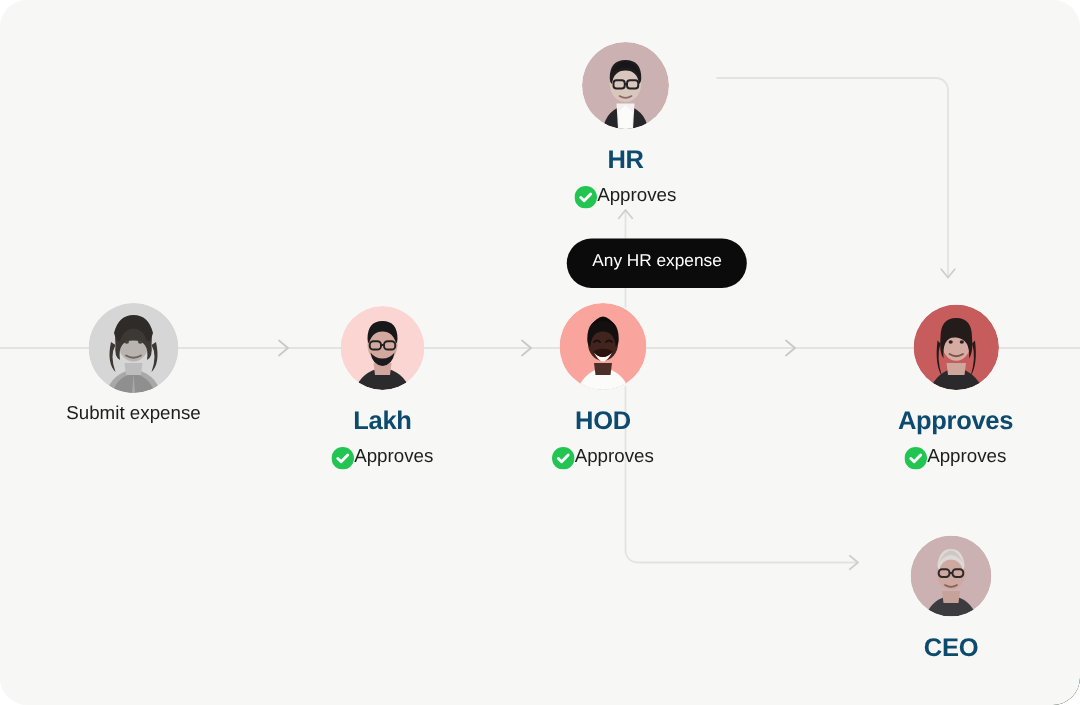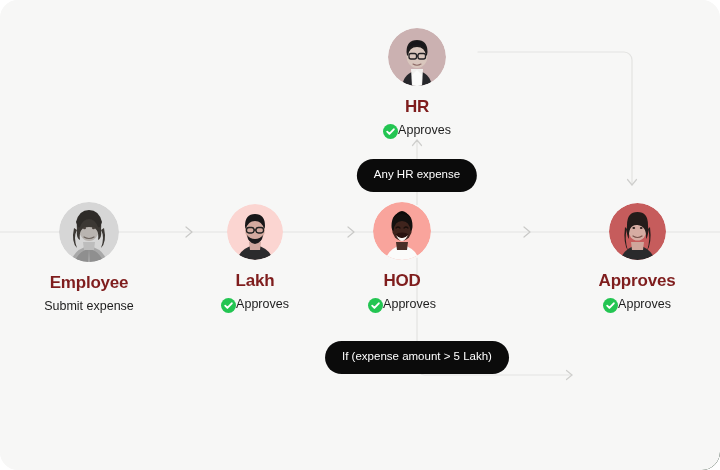--- a/index.html
+++ b/index.html
@@ -70,21 +70,21 @@
     position: relative;
     flex: none;
     display: block;
   }
   .avatar svg { display: block; }
 
   .node-title {
     margin-top: 12px;
     font-size: 17px;
     font-weight: 700;
-    color: #7f1d1d;
+    color: #0c4a6e;
     letter-spacing: -0.2px;
     line-height: 1.1;
     white-space: nowrap;
   }
   .node-sub {
     margin-top: 7px;
     font-size: 12.5px;
     color: #1d1d1d;
     line-height: 1.1;
     white-space: nowrap;
@@ -139,23 +139,22 @@
     <line x1="417" y1="205" x2="417" y2="140" stroke="#e3e3e1" stroke-width="1.2"></line>
     <path d="M412.5 145.5 L417 140 L421.5 145.5" stroke="#cfcfcd" stroke-width="1.2" fill="none" stroke-linecap="round" stroke-linejoin="round"></path>
 
     <path d="M478 52 H624 a8 8 0 0 1 8 8 V185" stroke="#e3e3e1" stroke-width="1.2" fill="none" stroke-linecap="round"></path>
     <path d="M627.5 179.5 L632 185 L636.5 179.5" stroke="#cfcfcd" stroke-width="1.2" fill="none" stroke-linecap="round" stroke-linejoin="round"></path>
 
     <path d="M417 258 V367 a8 8 0 0 0 8 8 H572" stroke="#e3e3e1" stroke-width="1.2" fill="none" stroke-linecap="round"></path>
     <path d="M566.5 370.5 L572 375 L566.5 379.5" stroke="#cfcfcd" stroke-width="1.2" fill="none" stroke-linecap="round" stroke-linejoin="round"></path>
   </svg>
 
-  <div class="pill" style="left:417px; top:159px;">Any HR expense</div>
-
-  <div class="pill" style="left:417px; top:341px;">If (expense amount &gt; 5 Lakh)</div>
+  <div class="pill" style="left:438px; top:159px;">Any HR expense</div>
+
 
   <div class="node" style="left:417px; top:28px;">
     <div class="avatar">
       <svg width="58" height="58" viewBox="0 0 58 58">
         <circle cx="29" cy="29" r="29" fill="#cbb1b1"></circle>
         <g clip-path="url(#hrclip)">
           <clipPath id="hrclip">
               <circle cx="29" cy="29" r="29"></circle>
             </clipPath>
           <path d="M14 58 q2-13 15-16 h0 q13 3 15 16 z" fill="#26262a"></path>
@@ -196,21 +195,20 @@
           <path d="M18 28 q-2-16 12-16 t12 16 q1 8-3 10 q2-13-9-13 t-9 13 q-4-2-3-10z" fill="#3c3834"></path>
           <path d="M17 20 q3-12 13-12 t13 12 q-2 7-4 5 q-3-8-9-8 t-9 8 q-2 2-4-5z" fill="#2e2b28"></path>
           <path d="M15 26 q-3 14 3 20 q-4-11 0-18z" fill="#3c3834"></path>
           <path d="M45 26 q3 14-3 20 q4-11 0-18z" fill="#3c3834"></path>
           <path d="M25 35 q5 3 10 0" stroke="#6e6560" stroke-width="1.2" fill="none" stroke-linecap="round"></path>
           <ellipse cx="25.5" cy="26" rx="1.5" ry="1.2" fill="#463f3a"></ellipse>
           <ellipse cx="34.5" cy="26" rx="1.5" ry="1.2" fill="#463f3a"></ellipse>
         </g>
       </svg>
     </div>
-    <div class="node-title">Employee</div>
     <div class="node-sub">Submit expense</div>
   </div>
 
   <div class="node" style="left:255px; top:204px;">
     <div class="avatar">
       <svg width="56" height="56" viewBox="0 0 56 56">
         <circle cx="28" cy="28" r="28" fill="#fbd5d1"></circle>
         <clipPath id="leadclip">
             <circle cx="28" cy="28" r="28"></circle>
           </clipPath>
@@ -289,14 +287,36 @@
     <div class="node-title">Approves</div>
     <div class="status">
       <svg class="check-icon" width="15" height="15" viewBox="0 0 15 15">
         <circle cx="7.5" cy="7.5" r="7.5" fill="#23c552"></circle>
         <path d="M4.2 7.7 L6.4 9.9 L10.8 5.3" stroke="#ffffff" stroke-width="1.9" fill="none" stroke-linecap="round" stroke-linejoin="round"></path>
       </svg>
       <span class="status-text">Approves</span>
     </div>
   </div>
 
+  <div class="node" style="left:634px; top:357px;">
+    <div class="avatar">
+      <svg width="54" height="54" viewBox="0 0 54 54">
+        <circle cx="27" cy="27" r="27" fill="#cbb1b1"></circle>
+        <clipPath id="ceoclip">
+            <circle cx="27" cy="27" r="27"></circle>
+          </clipPath>
+        <g clip-path="url(#ceoclip)">
+          <path d="M10 54 q4-12 17-14 q13 2 17 14 z" fill="#3c3c40"></path>
+          <path d="M21 37 h12 l-1 8 h-10 z" fill="#c6a29a"></path>
+          <ellipse cx="27" cy="25" rx="9.5" ry="11" fill="#cfa89f"></ellipse>
+          <path d="M18 20 q1-11 9-11 t9 11 q0 2-1 3 q-2-7-8-7 t-8 7 q-1-1-1-3z" fill="#ddd9d6"></path>
+          <path d="M19 18 q4-8 8-8 t8 8 q-4-5-8-5 t-8 5z" fill="#cdc8c4"></path>
+          <rect x="18.8" y="22.5" width="7.2" height="5.2" rx="2.3" fill="none" stroke="#2b2b2e" stroke-width="1.3"></rect>
+          <rect x="28" y="22.5" width="7.2" height="5.2" rx="2.3" fill="none" stroke="#2b2b2e" stroke-width="1.3"></rect>
+          <path d="M26 25 h2" stroke="#2b2b2e" stroke-width="1.3"></path>
+          <path d="M23 33 q4 2.5 8 0" stroke="#82605a" stroke-width="1.1" fill="none" stroke-linecap="round"></path>
+        </g>
+      </svg>
+    </div>
+    <div class="node-title">CEO</div>
+  </div>
 
 </div>
 
 </body></html>

